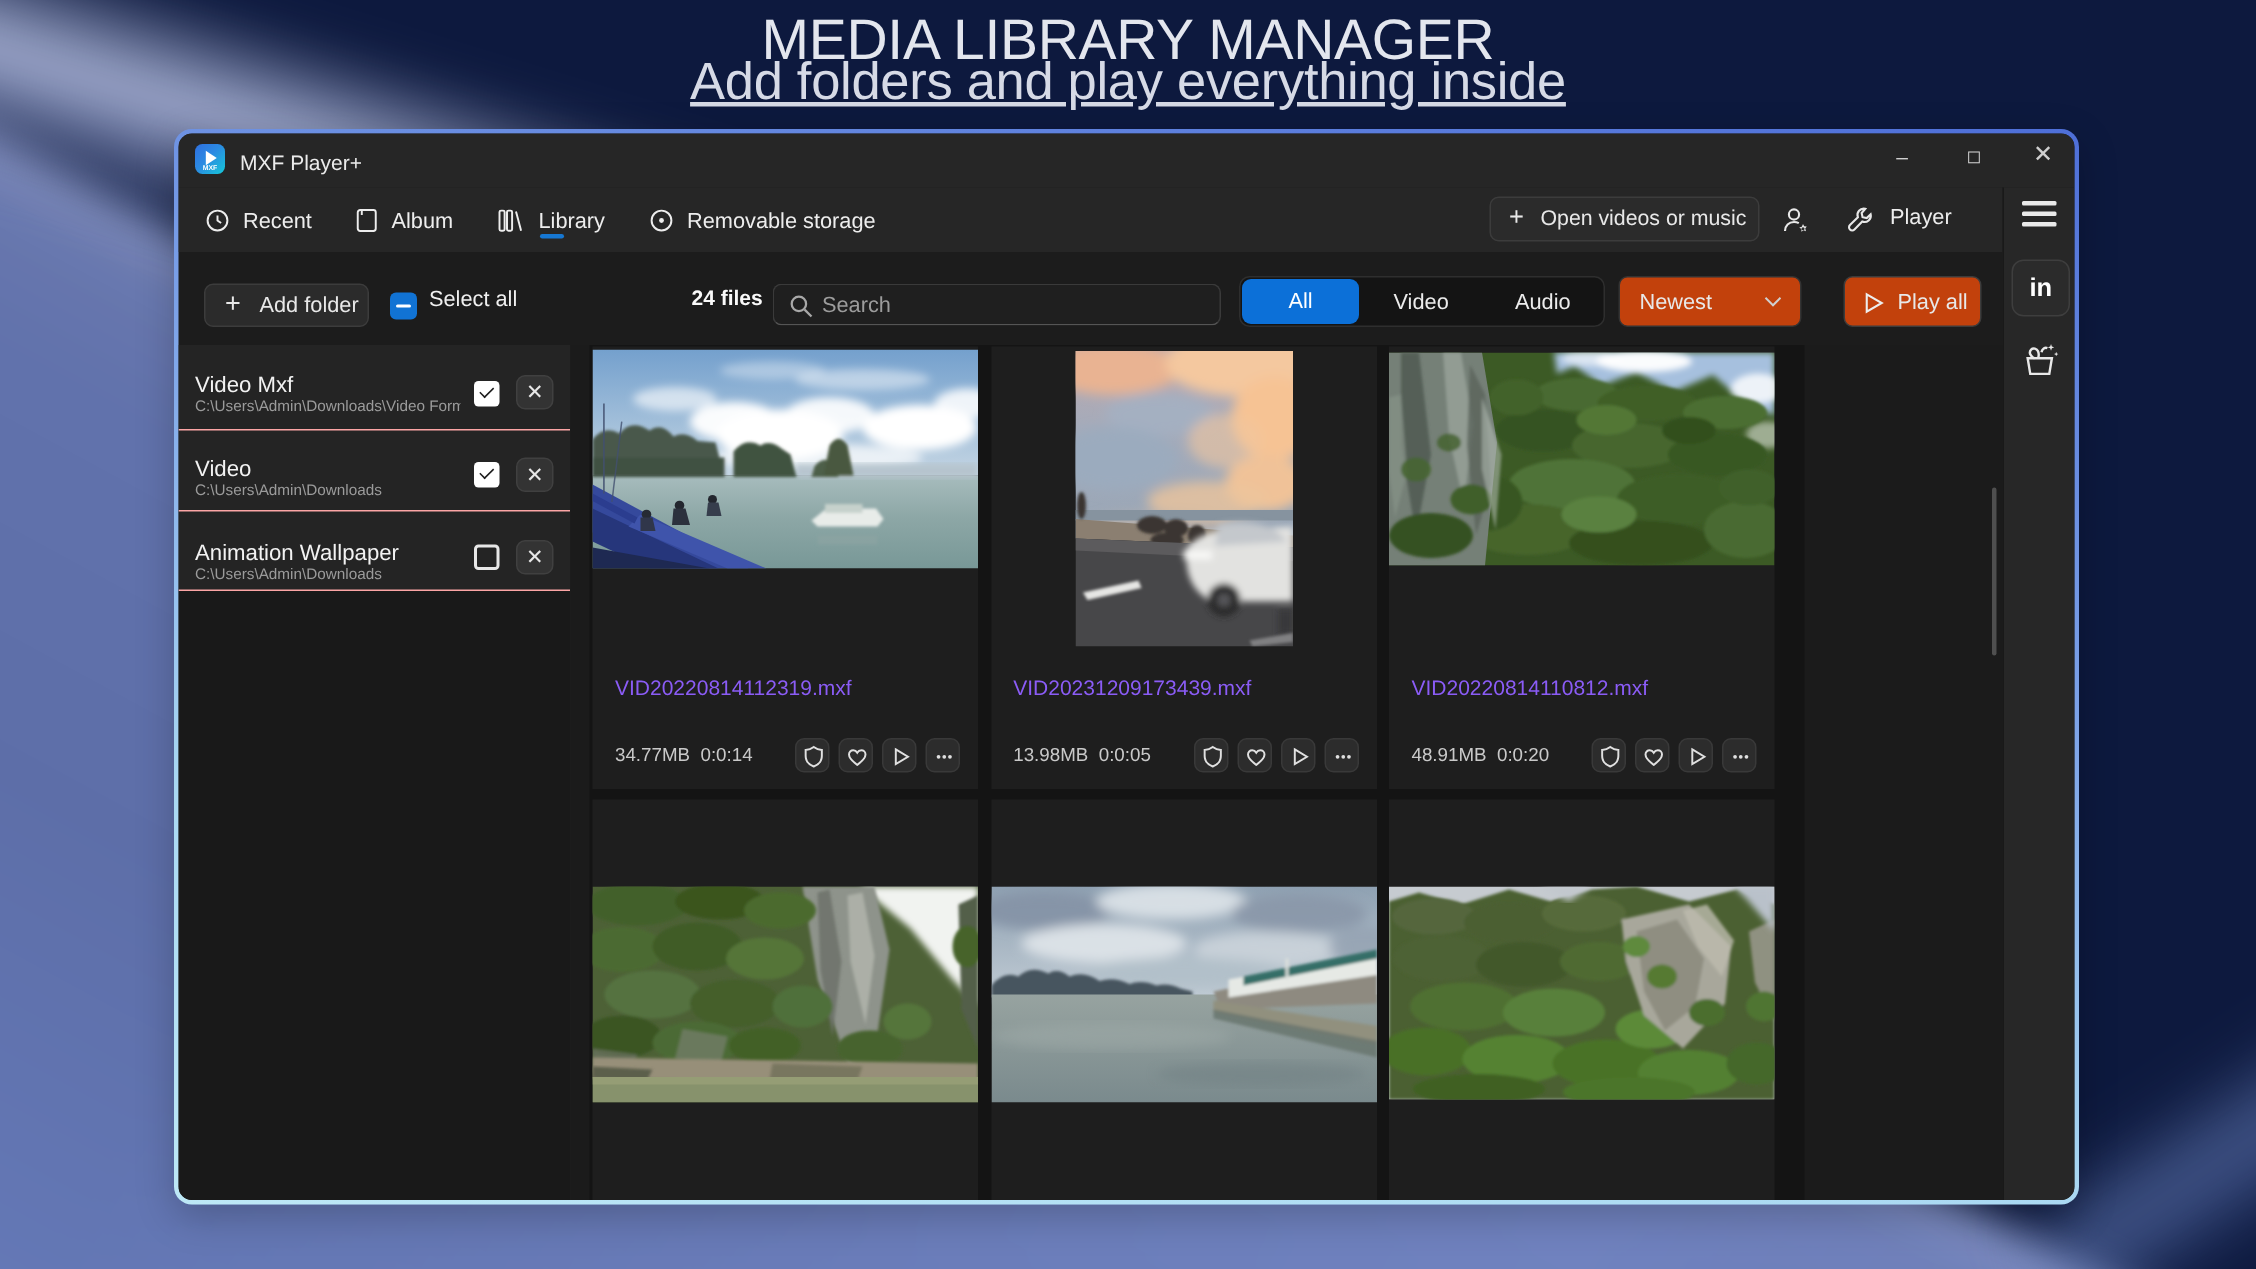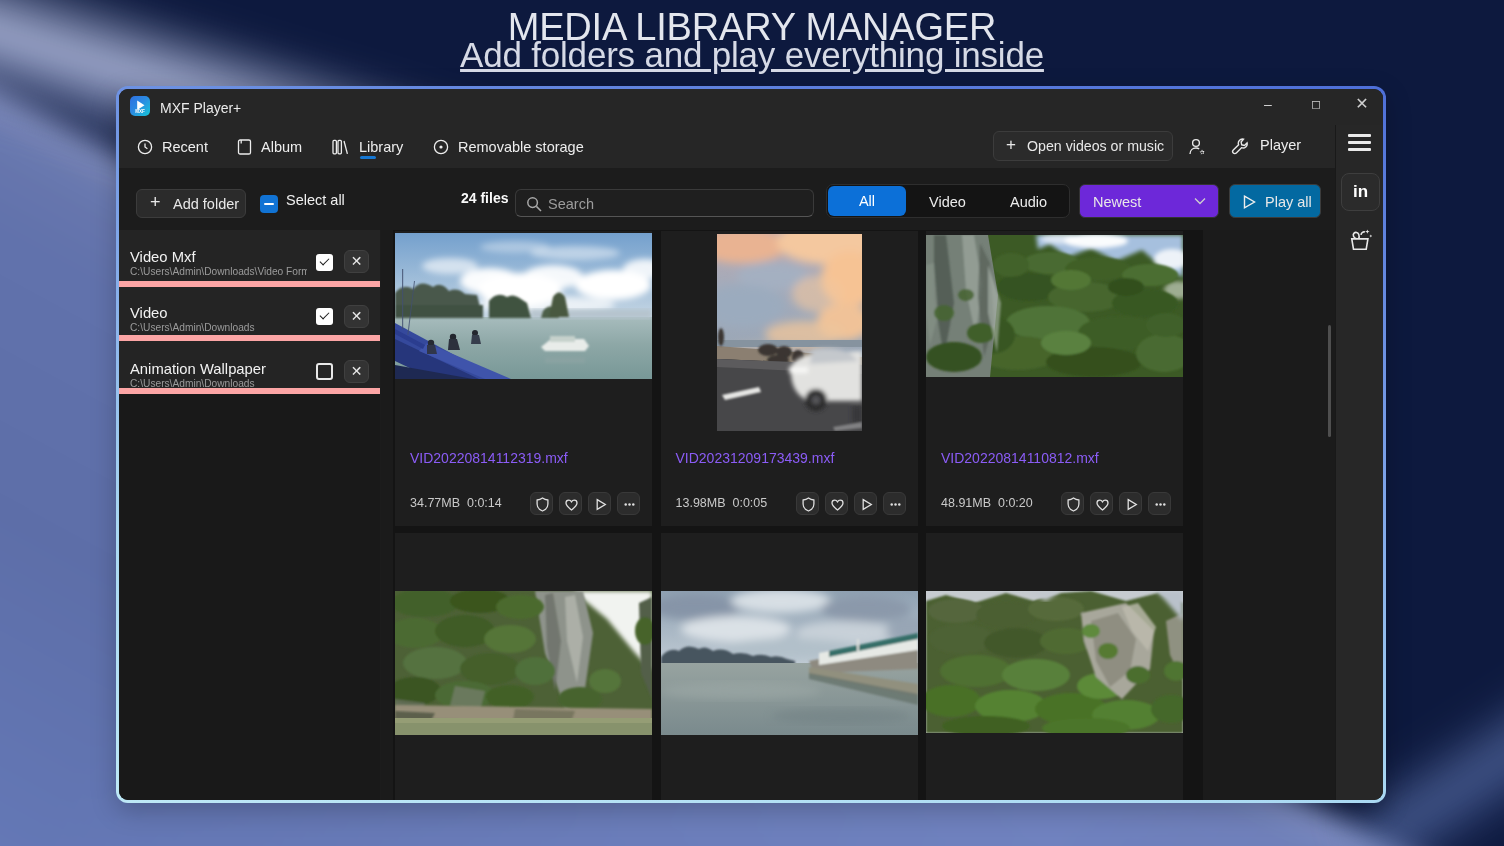--- a/index.html
+++ b/index.html
@@ -55,29 +55,29 @@
   .cb-blue::after { content:""; position:absolute; left:4px; top:8px; width:10px; height:2px; background:#fff; border-radius:1px; }
   .lbl-selectall { position:absolute; left:167px; top:103px; font-size:14.5px; color:#f0f0f0; }
   .lbl-files { position:absolute; left:342px; top:101px; font-size:14px; font-weight:700; color:#fafafa; }
   .searchbox { position:absolute; left:396px; top:100px; width:299px; height:28px; background:#1f1f1f; border:1px solid #3a3a3a; border-bottom:1px solid #555; border-radius:6px;padding-left:36px; }
   .searchbox span { position:absolute; left:32px; top:6px; color:#9c9c9c; font-size:14.5px; }
 
   .seg { position:absolute; left:707px; top:95px; width:244px; height:34px; background:#141414; border:1px solid #2e2e2e; border-radius:7px; }
   .seg .pill { position:absolute; left:1px; top:1px; width:78px; height:30px; background:#0c70d8; border-radius:6px; color:#fff; text-align:center; line-height:30px; font-size:14.5px; }
   .seg .opt { position:absolute; top:9px; color:#ececec; font-size:14.5px; }
 
-  .dd-newest { left:960px; top:95px; width:140px; height:34px; background:#6d28d9; border-color:#333; }
-  .btn-playall { left:1110px; top:95px; width:92px; height:34px; background:#0369a1; }
+  .dd-newest { left:960px; top:95px; width:122px; height:34px; background:#c2410c; border-color:#333; }
+  .btn-playall { left:1110px; top:95px; width:92px; height:34px; background:#c2410c; }
 
   
   .lpanel-rows { position:absolute; left:0; top:141px; width:261px; height:164px; background:#242424; }
   .lpanel-below { position:absolute; left:0; top:305px; width:261px; height:406px; background:#191919; }
   .gridarea { position:absolute; left:262px; top:141px; width:954px; height:570px; background:#1b1b1b; }
   .cardszone { position:absolute; left:274px; top:141px; width:810px; height:570px; background:#141414; }
-  .frow { position:absolute; left:0; width:261px; border-bottom:6px solid #fca5a5; }
+  .frow { position:absolute; left:0; width:261px; border-bottom:1px solid #fca5a5; }
   .frow .t { position:absolute; left:11px; font-size:14.8px; color:#f2f2f2; }
   .frow .p { position:absolute; left:11px; font-size:10.2px; color:#9b9b9b; white-space:nowrap; max-width:177px; overflow:hidden; }
   .cbw { position:absolute; left:197px; width:17px; height:17px; border-radius:3px; }
   .cbw.on { background:#fff; }
   .cbw.on::after { content:""; position:absolute; left:3.5px; top:4px; width:8px; height:4px; border-left:1.8px solid #1b1b1b; border-bottom:1.8px solid #1b1b1b; transform:rotate(-45deg); }
   .cbw.off { background:transparent; border:2px solid #e8e8e8; }
   .xbtn { position:absolute; left:225px; width:25px; height:23px; background:#333; border:1px solid #404040; border-radius:6px; color:#e8e8e8; text-align:center; line-height:21px; font-size:14px; }
 
   
   .card { position:absolute; width:257px; background:#1e1e1e; }

